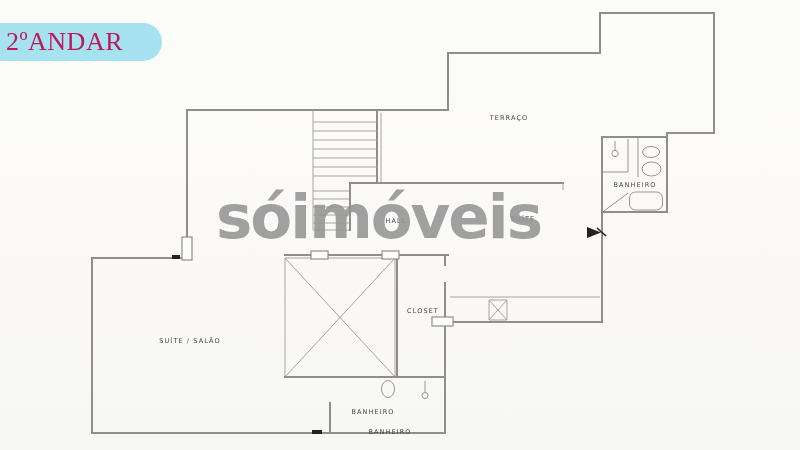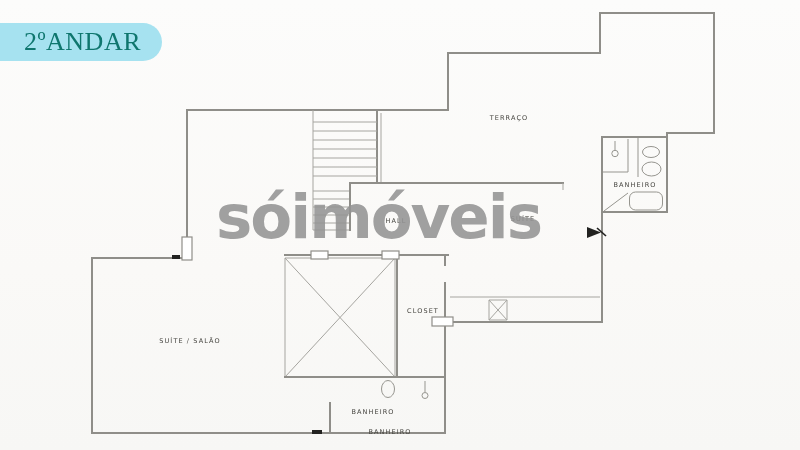--- a/index.html
+++ b/index.html
@@ -30,22 +30,22 @@
     user-select:none;white-space:nowrap;
   }
   
   .floor-badge{
     position:absolute;left:0;top:23px;height:38px;width:162px;
     background:#a6e2f0;border-radius:0 19px 19px 0;
     display:flex;align-items:center;
   }
   .floor-badge span{
     font-family:"Liberation Serif", serif;
-    font-size:26px;color:#0f766e;letter-spacing:0.5px;
-    padding-left:24px;
+    font-size:26px;color:#be185d;letter-spacing:0.5px;
+    padding-left:6px;
   }
 </style>
 </head>
 <body>
 
 <div class="stage"></div>
 
 <svg class="plan" width="800" height="450" viewBox="0 0 800 450">
 
   <g>

